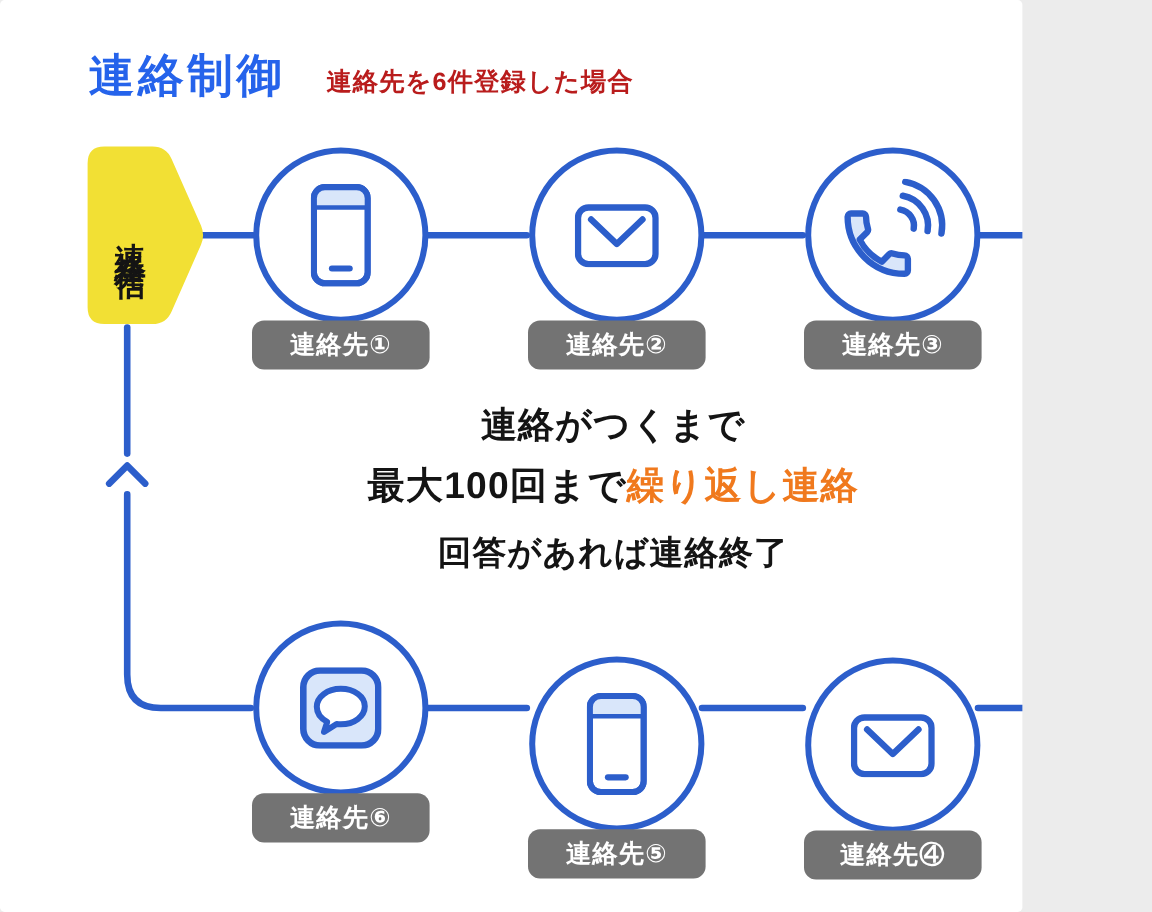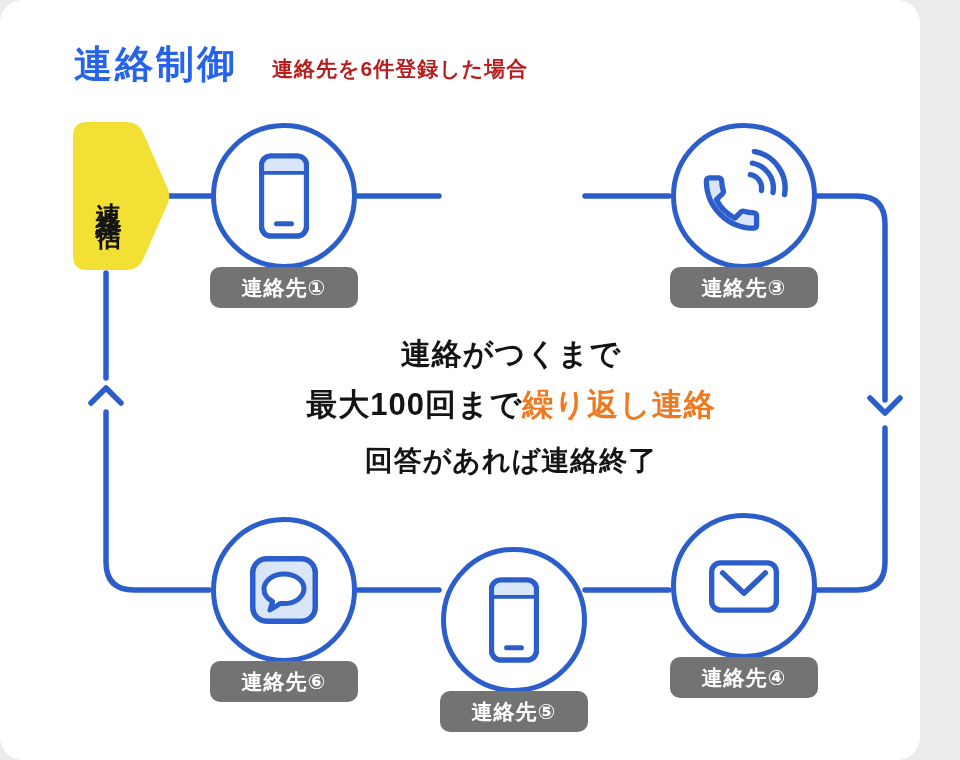--- a/index.html
+++ b/index.html
@@ -3,24 +3,24 @@
 <meta charset="utf-8">
 <style>
   html, body {
     margin: 0;
     padding: 0;
     background: #ececec;
     font-family: "Liberation Sans", "DejaVu Sans", sans-serif;
   }
   .canvas {
     position: relative;
-    width: 920px;
+    width: 852px;
     height: 760px;
     background: #ffffff;
-    border-radius: 23px;
+    border-radius: 4px;
     overflow: hidden;
   }
   
   .page-title {
     position: absolute;
     left: 74px;
     top: 42px;
     margin: 0;
     font-size: 38px;
     font-weight: 900;
@@ -204,38 +204,47 @@
         <rect x="2.75" y="2.75" width="48.5" height="86.5" rx="10" fill="#ffffff" stroke="#2c5ecb" stroke-width="5.5"></rect>
         <path d="M2.75 12.75 Q2.75 2.75 12.75 2.75 H41.25 Q51.25 2.75 51.25 12.75 V20 H2.75 Z" fill="#d9e6fa"></path>
         <path d="M2.75 21 H51.25" stroke="#2c5ecb" stroke-width="4"></path>
         <rect x="2.75" y="2.75" width="48.5" height="86.5" rx="10" fill="none" stroke="#2c5ecb" stroke-width="5.5"></rect>
         <path d="M19 76 H35" stroke="#2c5ecb" stroke-width="5.5" stroke-linecap="round"></path>
       </svg>
     </div>
     <div class="pill">連絡先①</div>
   </div>
 
+  <div class="node" style="left:439px; top:123px;">
+    <div class="circle">
+      <svg width="70" height="53" viewBox="0 0 72 54">
+        <rect x="2.75" y="2.75" width="66.5" height="48.5" rx="9" fill="#ffffff" stroke="#2c5ecb" stroke-width="5.5"></rect>
+        <path d="M14 13 L36 34 L58 13" fill="none" stroke="#2c5ecb" stroke-width="5.5" stroke-linecap="round" stroke-linejoin="round"></path>
+      </svg>
+    </div>
+    <div class="pill">連絡先②</div>
+  </div>
 
   <div class="node" style="left:669px; top:123px;">
     <div class="circle">
       <svg width="94" height="94" viewBox="0 0 96 96">
         <g transform="translate(1,21) scale(2.85)">
           <path d="M6.62 10.79c1.44 2.83 3.76 5.14 6.59 6.59l2.2-2.2c.27-.27.67-.36 1.02-.24 1.12.37 2.33.57 3.57.57.55 0 1 .45 1 1V20c0 .55-.45 1-1 1-9.39 0-17-7.61-17-17 0-.55.45-1 1-1h3.5c.55 0 1 .45 1 1 0 1.25.2 2.45.57 3.57.11.35.03.74-.25 1.02l-2.2 2.2z" fill="#d9e6fa" stroke="#2c5ecb" stroke-width="1.9" stroke-linejoin="round"></path>
         </g>
         <g stroke="#2c5ecb" stroke-width="5.5" stroke-linecap="round" fill="none">
           <path d="M54.4 26.2 A14 14 0 0 1 65.8 42.4"></path>
           <path d="M56.5 14.4 A26 26 0 0 1 77.6 44.5"></path>
           <path d="M58.6 2.6 A38 38 0 0 1 89.4 46.6"></path>
         </g>
       </svg>
     </div>
     <div class="pill">連絡先③</div>
   </div>
 
-  <div class="node" style="left:669px; top:513px;">
+  <div class="node" style="left:669px; top:548px;font-family:Liberation Serif, serif;">
     <div class="circle">
       <svg width="70" height="53" viewBox="0 0 72 54">
         <rect x="2.75" y="2.75" width="66.5" height="48.5" rx="9" fill="#ffffff" stroke="#2c5ecb" stroke-width="5.5"></rect>
         <path d="M14 13 L36 34 L58 13" fill="none" stroke="#2c5ecb" stroke-width="5.5" stroke-linecap="round" stroke-linejoin="round"></path>
       </svg>
     </div>
     <div class="pill">連絡先④</div>
   </div>
 
   <div class="node" style="left:439px; top:547px;">

